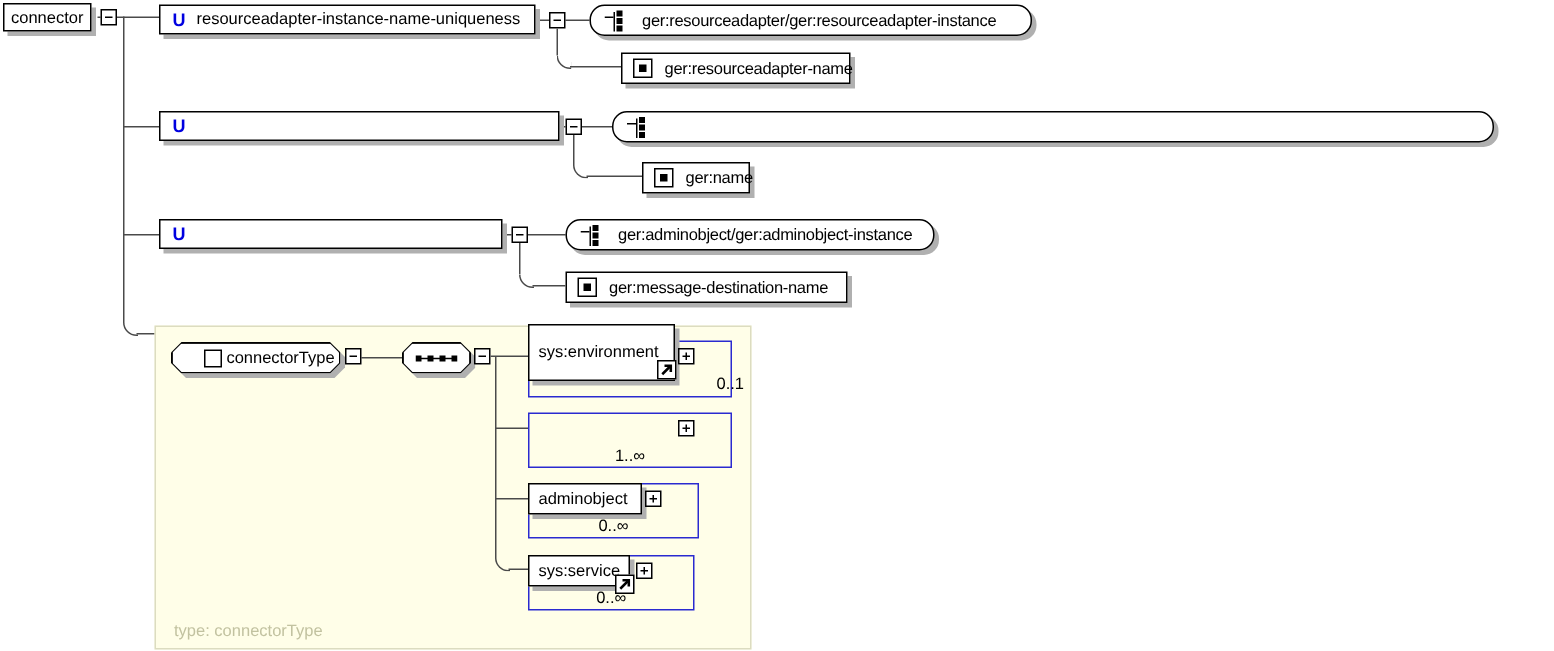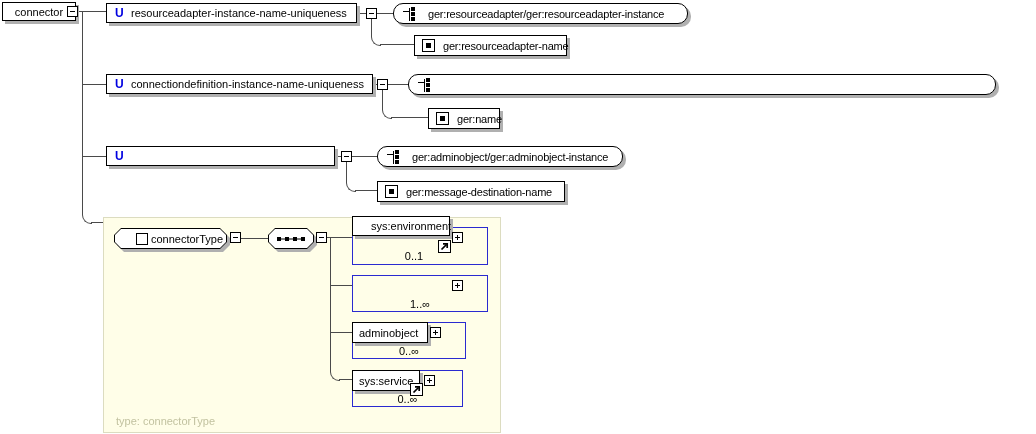--- a/index.html
+++ b/index.html
@@ -77,21 +77,21 @@
   <div class="type-footer" style="left:116px;top:415px;">type: connectorType</div>
 
   <div class="hline" style="left:227px;top:238px;width:41px;"></div>
   <div class="hline" style="left:327px;top:237px;width:25px;"></div>
   <div class="vline" style="left:330px;top:238px;height:134px;"></div>
   <div class="curve" style="left:330px;top:372px;width:9px;height:8px;"></div>
   <div class="hline" style="left:339px;top:379px;width:13px;"></div>
   <div class="hline" style="left:330px;top:285px;width:22px;"></div>
   <div class="hline" style="left:330px;top:332px;width:22px;"></div>
 
-  <div class="box" style="left:2px;top:2px;width:74px;height:19px;justify-content:center;">
+  <div class="box" style="left:2px;top:2px;width:59px;height:19px;justify-content:center;">
     <span>connector</span>
   </div>
   <div class="exp" style="left:67px;top:6px;"></div>
 
   <div class="box ubox" style="left:106px;top:3px;width:251px;height:20px;">
     <span class="ubadge">U</span>
     <span class="uname">resourceadapter-instance-name-uniqueness</span>
   </div>
   <div class="exp" style="left:366px;top:8px;"></div>
   <div class="box rbox" style="left:393px;top:3px;width:295px;height:21px;padding-left:9px;">
@@ -106,21 +106,20 @@
   </div>
   <div class="box" style="left:414px;top:35px;width:153px;height:21px;padding-left:7px;">
     <span class="field-icon">
         <i></i>
       </span>
     <span class="bar-label" style="margin-left:8px;">ger:resourceadapter-name</span>
   </div>
 
   <div class="box ubox" style="left:106px;top:74px;width:267px;height:20px;">
     <span class="ubadge">U</span>
-    <span class="uname">connectiondefinition-instance-name-uniqueness</span>
   </div>
   <div class="exp" style="left:377px;top:79px;"></div>
   <div class="box rbox" style="left:408px;top:74px;width:588px;height:21px;padding-left:9px;">
     <svg class="selicon" width="18" height="16" viewBox="0 0 18 16">
       <path d="M0 5.5 H6" stroke="#000" fill="none"></path>
         <path d="M6.5 2 V15" stroke="#000" fill="none"></path>
       <rect x="8" y="1" width="4" height="4" fill="#000"></rect>
         <rect x="8" y="6" width="4" height="4" fill="#000"></rect>
         <rect x="8" y="11" width="4" height="4" fill="#000"></rect>
     </svg>
@@ -174,31 +173,31 @@
         <rect x="0" y="2" width="4" height="4" fill="#000"></rect>
           <rect x="8" y="2" width="4" height="4" fill="#000"></rect>
         <rect x="16" y="2" width="4" height="4" fill="#000"></rect>
           <rect x="24" y="2" width="4" height="4" fill="#000"></rect>
       </svg>
     </div>
   </div>
   <div class="exp" style="left:316px;top:232px;"></div>
 
   <div class="frame" style="left:352px;top:227px;width:136px;height:38px;"></div>
-  <div class="box" style="left:352px;top:216px;width:98px;height:20px;padding-left:18px;">
+  <div class="box" style="left:352px;top:216px;width:98px;height:38px;padding-left:6px;">
     <span>sys:environment</span>
   </div>
   <div class="refbox" style="left:438px;top:240px;">
     <svg width="9" height="9" viewBox="0 0 9 9">
         <path d="M1.5 7.5 L6.5 2.5" stroke="#000" stroke-width="1.7" fill="none"></path>
         <path d="M3 1.8 H7.2 V6" stroke="#000" stroke-width="1.7" fill="none"></path>
       </svg>
   </div>
   <div class="exp plus" style="left:452px;top:232px;"></div>
-  <div class="card" style="left:352px;top:250px;width:124px;">0..1</div>
+  <div class="card" style="left:372px;top:250px;width:124px;text-align:right;">0..1</div>
 
   <div class="frame" style="left:352px;top:275px;width:136px;height:37px;"></div>
   <div class="exp plus" style="left:452px;top:280px;"></div>
   <div class="card" style="left:352px;top:298px;width:136px;">1..∞</div>
 
   <div class="frame" style="left:352px;top:322px;width:114px;height:37px;"></div>
   <div class="box" style="left:352px;top:322px;width:76px;height:21px;padding-left:6px;">
     <span>adminobject</span>
   </div>
   <div class="exp plus" style="left:430px;top:327px;"></div>

